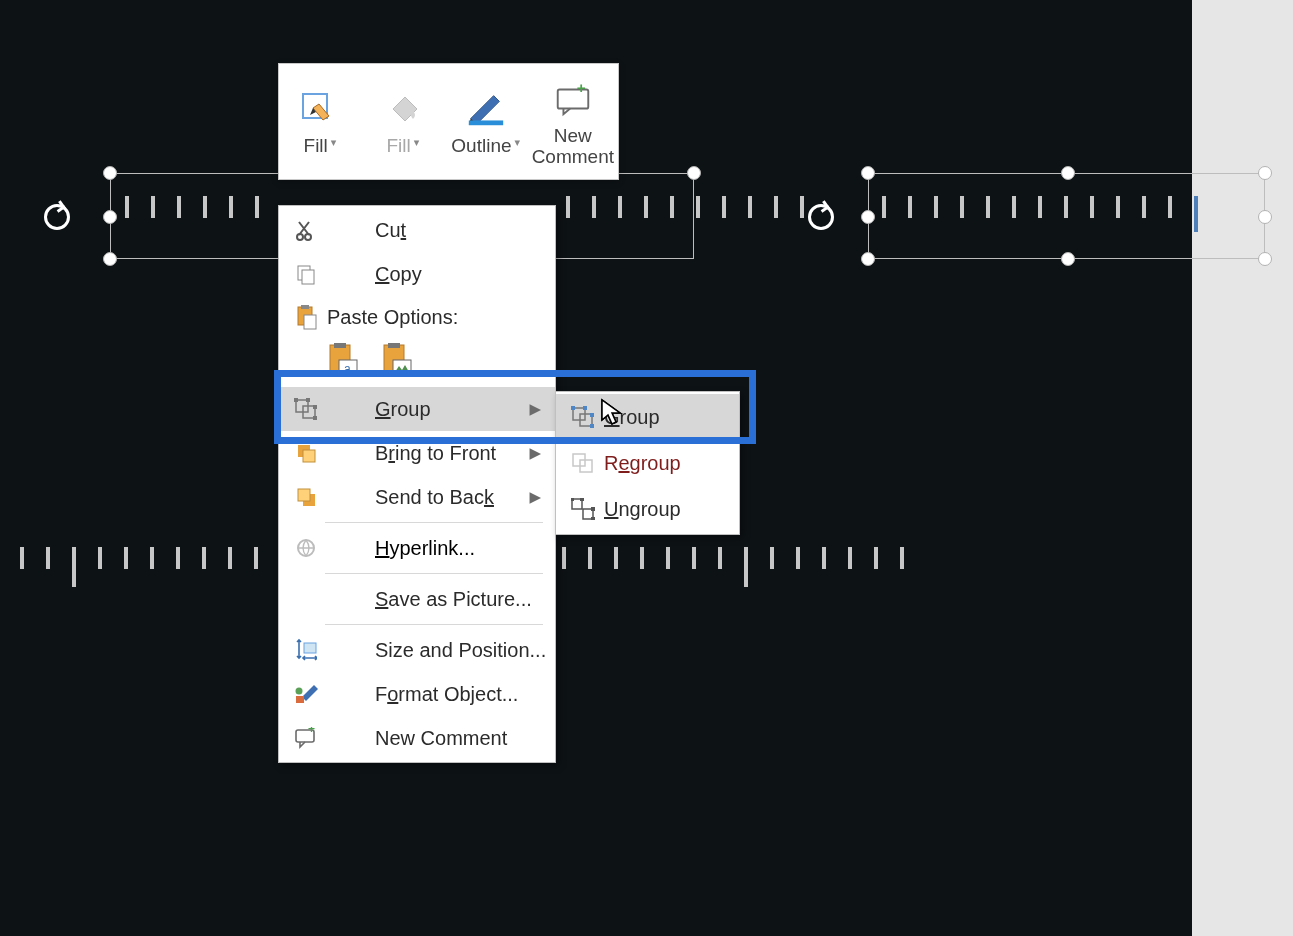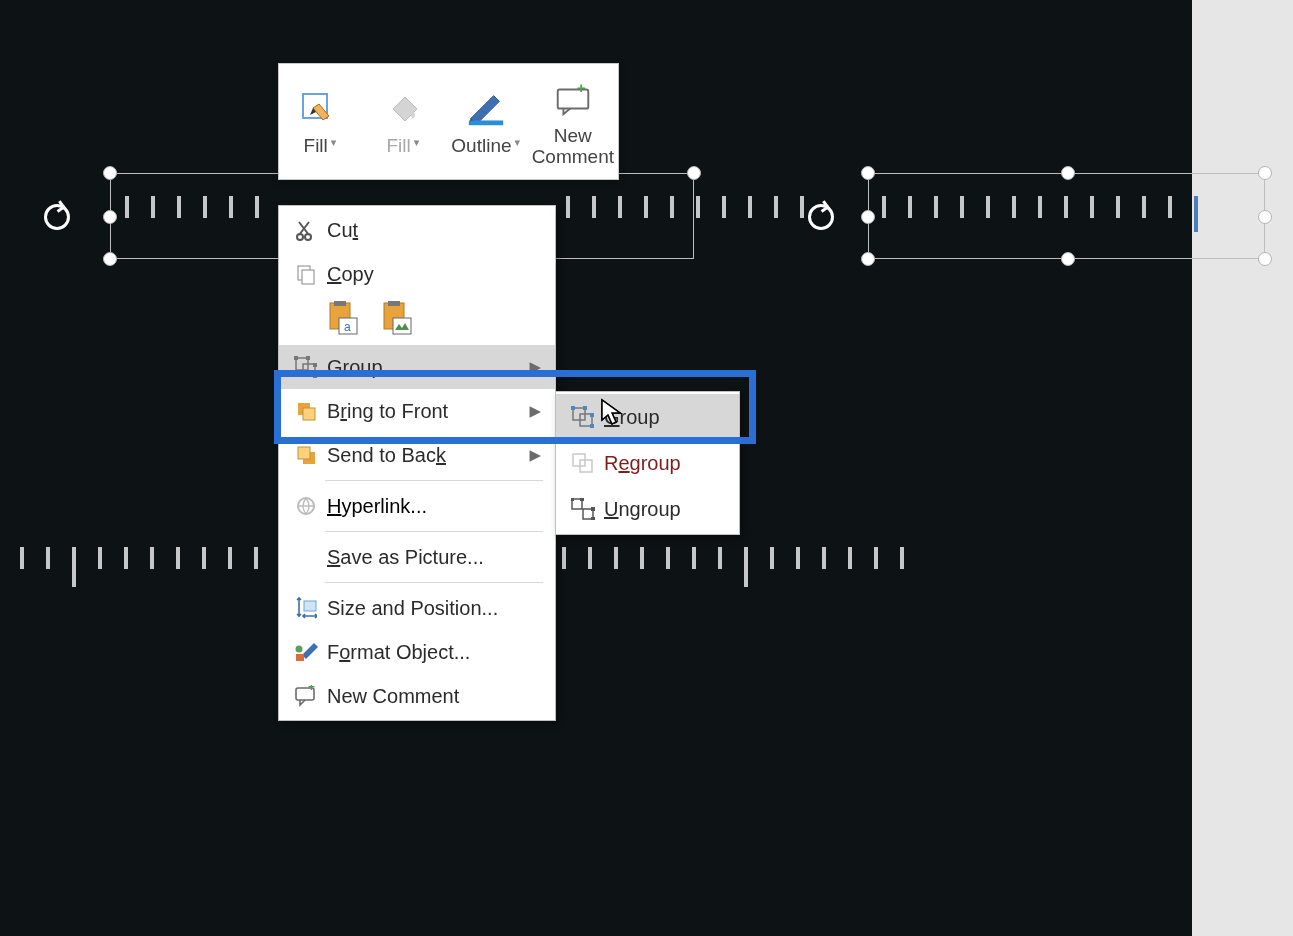--- a/index.html
+++ b/index.html
@@ -30,21 +30,21 @@
   .tick.short{ height:22px; }
   .tick.long{ height:36px; }
   .tick.mid{ height:40px; }
 
   
   .ctx { position:absolute; top:205px; left:278px; width:278px; background:#fff; border:1px solid #c0c0c0;
          box-shadow: 3px 3px 7px rgba(0,0,0,.35); padding: 2px 0; }
   .ctx-item { display:flex; align-items:center; height:44px; font-size:20px; color:#2b2b2b;
               padding-left:10px; position:relative; }
   .ctx-item .ic-slot { width:34px; display:flex; justify-content:center; }
-  .ctx-item .txt { flex:1; padding-left:4px; }
+  .ctx-item .txt { flex:1; padding-left:4px;margin-left:48px; }
   .ctx-item .arrow { position:absolute; right:14px; color:#6b6b6b; font-size:15px; }
   .ctx-item.disabled { color:#000000; }
   .ctx-item.hover { background:#d7d7d7; }
   .ctx-separator { height:1px; background:#d8d8d8; margin: 3px 12px 3px 46px; }
   .paste-row { display:flex; gap:18px; padding:3px 0 8px 46px; }
   .paste-opt { width:36px; height:38px; display:flex; align-items:center; justify-content:center;}
   .ctx-label-only { display:flex; align-items:center; height:42px; font-size:20px; color:#2b2b2b; padding-left:10px;}
   .ctx-label-only .ic-slot{ width:34px; display:flex; justify-content:center;}
   .ctx-label-only .txt{ flex:1; padding-left:4px; font-weight:500;}
 
@@ -216,20 +216,30 @@
   </div>
   <div class="ctx-item">
     <div class="ic-slot">
         <svg width="22" height="22" viewBox="0 0 22 22">
           <rect x="3" y="3" width="12" height="14" fill="#fff" stroke="#888"></rect>
           <rect x="7" y="7" width="12" height="14" fill="#fff" stroke="#888"></rect>
         </svg>
       </div>
     <div class="txt"><span class="mnemonic">C</span><span>opy</span></div>
   </div>
+  <div class="ctx-label-only">
+    <div class="ic-slot">
+        <svg width="22" height="26" viewBox="0 0 22 26">
+          <rect x="3" y="3" width="14" height="18" fill="#e8a33c" stroke="#b4792a"></rect>
+          <rect x="6" y="1" width="8" height="4" fill="#888"></rect>
+          <rect x="9" y="11" width="12" height="14" fill="#fff" stroke="#888"></rect>
+        </svg>
+      </div>
+    <div class="txt">Paste Options:</div>
+  </div>
   <div class="paste-row">
     <div class="paste-opt">
       <svg width="32" height="36" viewBox="0 0 32 36">
           <rect x="3" y="3" width="20" height="26" fill="#e8a33c" stroke="#b4792a"></rect>
           <rect x="7" y="1" width="12" height="5" fill="#777"></rect>
           <rect x="12" y="18" width="18" height="16" fill="#fff" stroke="#666"></rect>
           <text x="17" y="31" font-size="12" fill="#3a6fb0">a</text>
         </svg>
     </div>
     <div class="paste-opt">

